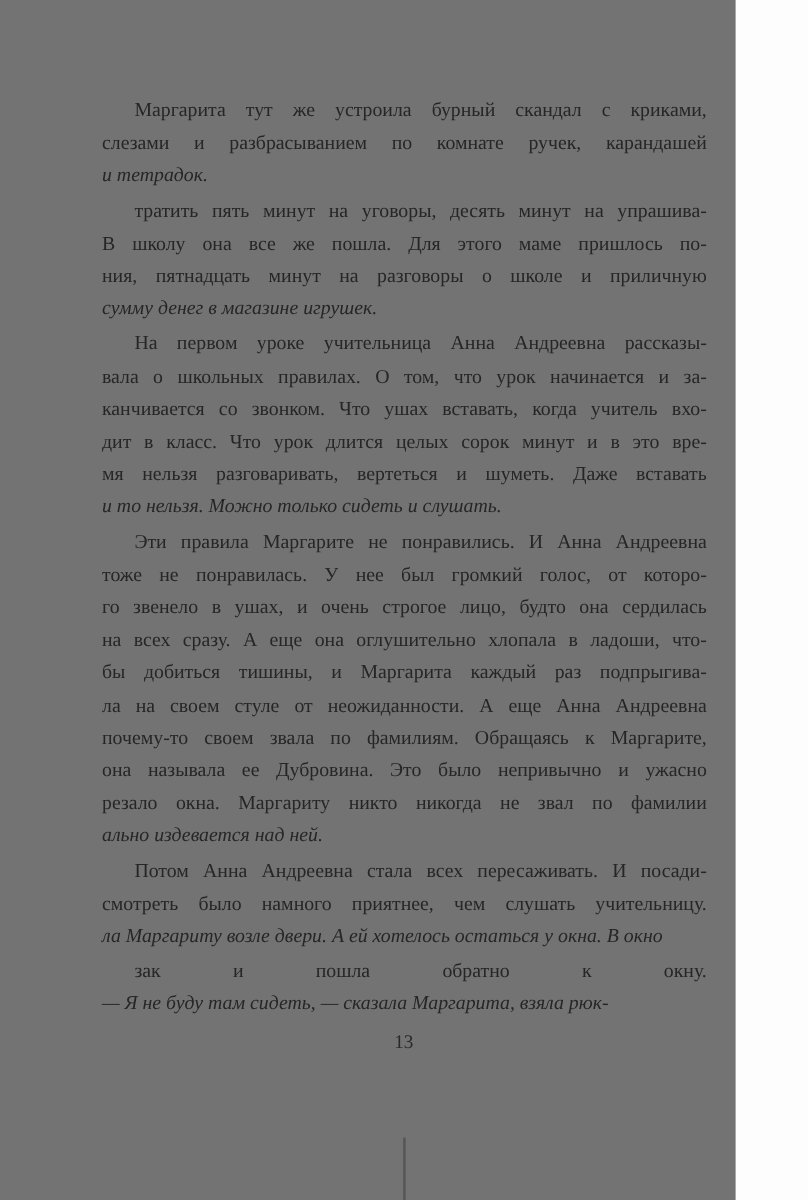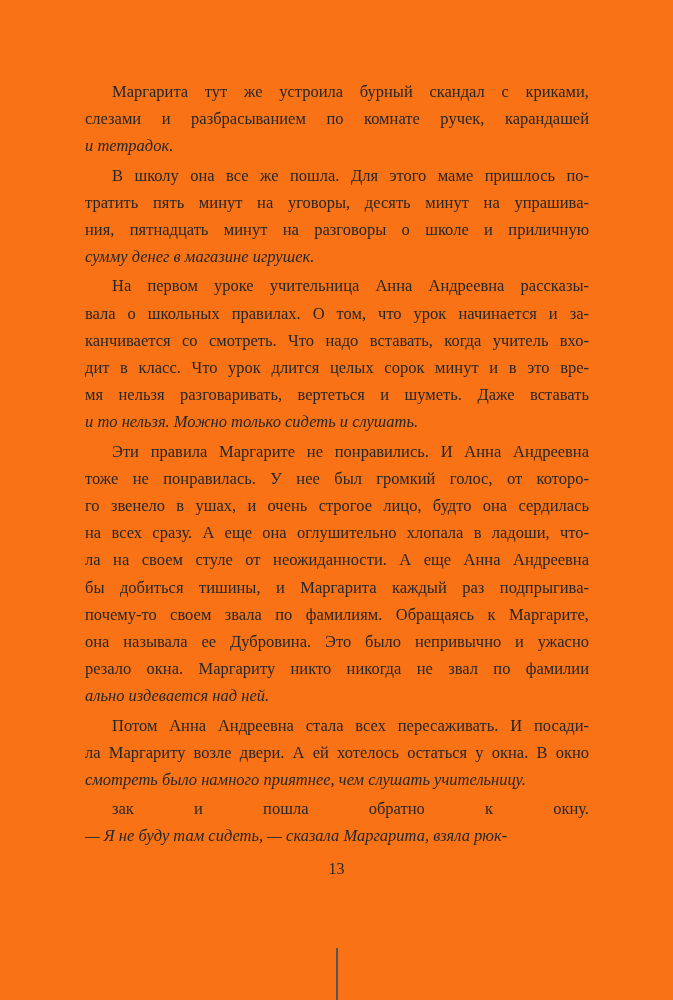--- a/index.html
+++ b/index.html
@@ -2,23 +2,23 @@
 <html><head>
 <meta charset="utf-8">
 <style>
   html, body {
     margin: 0;
     padding: 0;
     background: #fdfdfd;
   }
   .page {
     position: relative;
-    width: 673px;
+    width: 613px;
     height: 1000px;
-    background: #f97316;
+    background: #737373;
     overflow: hidden;
     font-family: "Liberation Serif", "DejaVu Serif", serif;
     color: #262626;
   }
   .text-block {
     position: absolute;
     left: 85px;
     top: 78px;
     width: 504px;
     font-size: 16.5px;
@@ -63,49 +63,49 @@
 <body>
 
 <div class="page">
   <div class="text-block">
       <p class="para">
         <span class="line">Маргарита тут же устроила бурный скандал с криками,</span>
         <span class="line">слезами и разбрасыванием по комнате ручек, карандашей</span>
         <span class="line">и тетрадок.</span>
       </p>
       <p class="para">
+        <span class="line">тратить пять минут на уговоры, десять минут на упрашива-</span>
         <span class="line">В школу она все же пошла. Для этого маме пришлось по-</span>
-        <span class="line">тратить пять минут на уговоры, десять минут на упрашива-</span>
         <span class="line">ния, пятнадцать минут на разговоры о школе и приличную</span>
         <span class="line">сумму денег в магазине игрушек.</span>
       </p>
       <p class="para">
         <span class="line">На первом уроке учительница Анна Андреевна рассказы-</span>
         <span class="line">вала о школьных правилах. О том, что урок начинается и за-</span>
-        <span class="line">канчивается со смотреть. Что надо вставать, когда учитель вхо-</span>
+        <span class="line">канчивается со звонком. Что ушах вставать, когда учитель вхо-</span>
         <span class="line">дит в класс. Что урок длится целых сорок минут и в это вре-</span>
         <span class="line">мя нельзя разговаривать, вертеться и шуметь. Даже вставать</span>
         <span class="line">и то нельзя. Можно только сидеть и слушать.</span>
       </p>
       <p class="para">
         <span class="line">Эти правила Маргарите не понравились. И Анна Андреевна</span>
         <span class="line">тоже не понравилась. У нее был громкий голос, от которо-</span>
         <span class="line">го звенело в ушах, и очень строгое лицо, будто она сердилась</span>
         <span class="line">на всех сразу. А еще она оглушительно хлопала в ладоши, что-</span>
+        <span class="line">бы добиться тишины, и Маргарита каждый раз подпрыгива-</span>
         <span class="line">ла на своем стуле от неожиданности. А еще Анна Андреевна</span>
-        <span class="line">бы добиться тишины, и Маргарита каждый раз подпрыгива-</span>
         <span class="line">почему-то своем звала по фамилиям. Обращаясь к Маргарите,</span>
         <span class="line">она называла ее Дубровина. Это было непривычно и ужасно</span>
         <span class="line">резало окна. Маргариту никто никогда не звал по фамилии</span>
         <span class="line">ально издевается над ней.</span>
       </p>
       <p class="para">
         <span class="line">Потом Анна Андреевна стала всех пересаживать. И посади-</span>
+        <span class="line">смотреть было намного приятнее, чем слушать учительницу.</span>
         <span class="line">ла Маргариту возле двери. А ей хотелось остаться у окна. В окно</span>
-        <span class="line">смотреть было намного приятнее, чем слушать учительницу.</span>
       </p>
       <p class="para">
         <span class="line">зак и пошла обратно к окну.</span>
         <span class="line">— Я не буду там сидеть, — сказала Маргарита, взяла рюк-</span>
       </p>
     </div>
   <div class="page-number">13</div>
   <div class="crop-mark"></div>
 </div>
 

